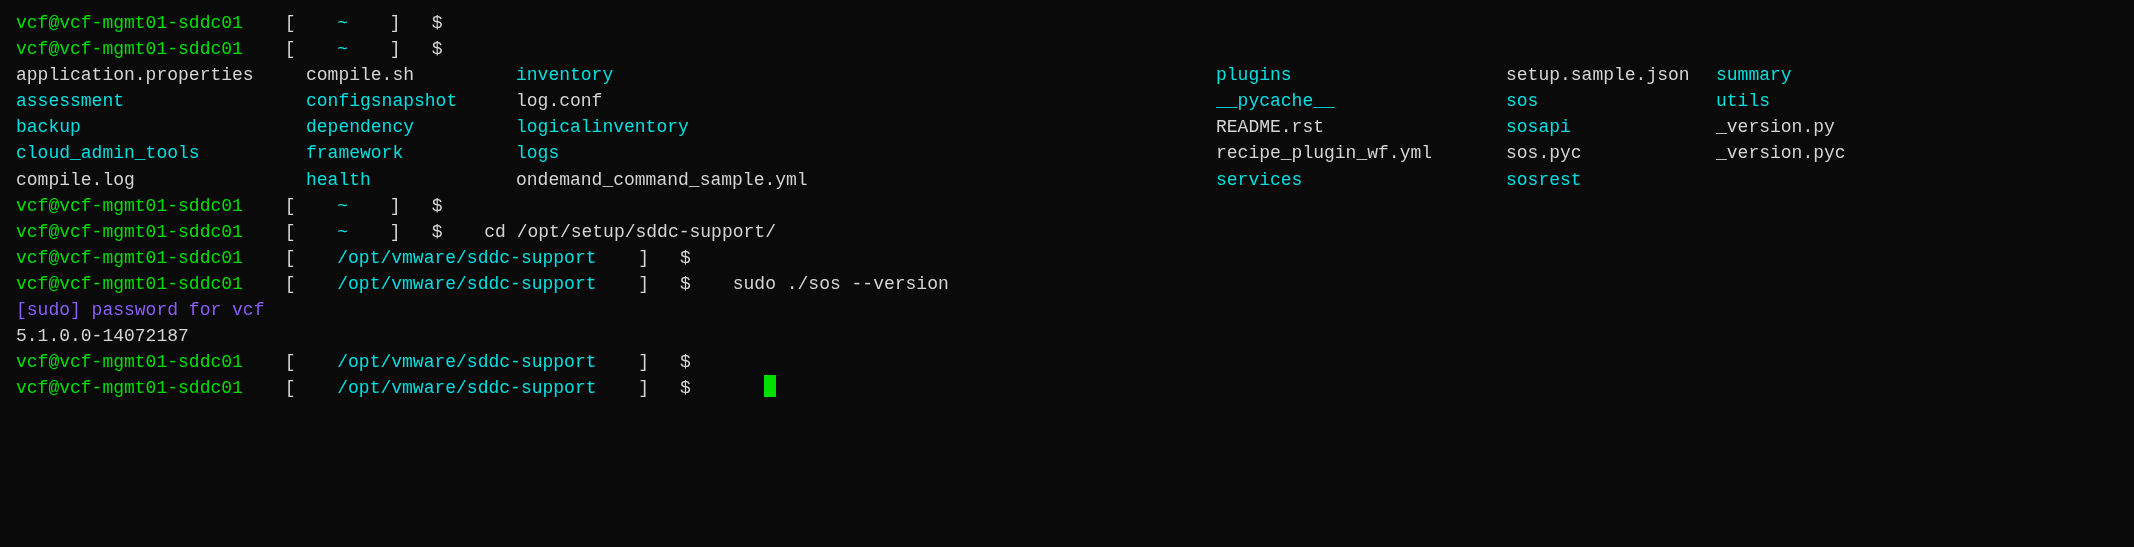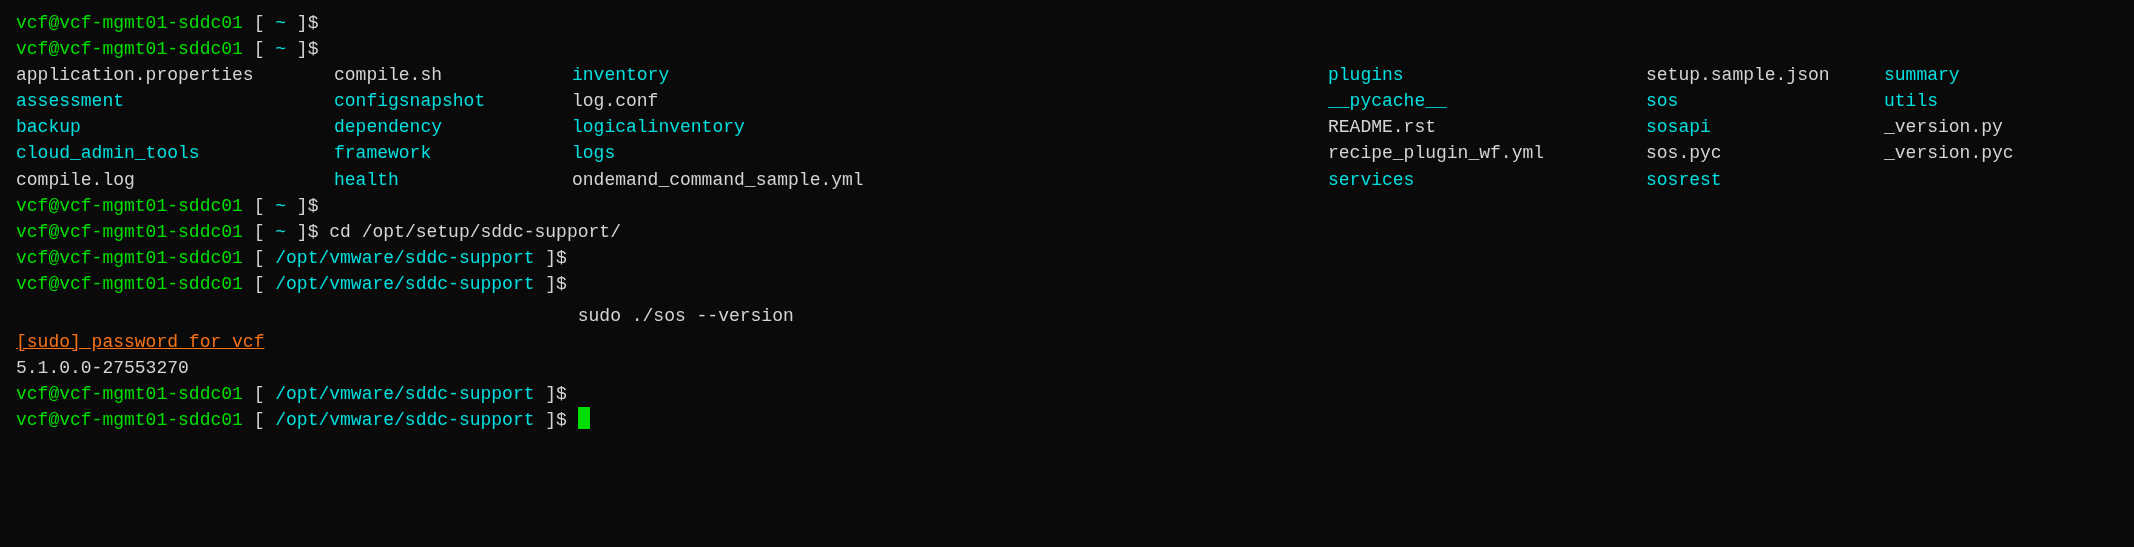--- a/index.html
+++ b/index.html
@@ -20,29 +20,29 @@
     }
 
     .terminal {
       width: 100%;
     }
 
     .line {
       display: flex;
       flex-wrap: nowrap;
       white-space: pre;
+      gap: 31px;
     }
 
     .ls-grid {
       display: grid;
       grid-template-columns: 290px 210px 260px 440px 290px 210px 210px;
       column-gap: 0px;
       white-space: pre;
       padding-left: 0;
-      gap: 28px;
     }
 
     .ls-cell {
       white-space: pre;
     }
 
     .cursor {
       display: inline-block;
       width: 12px;
       height: 1.2em;
@@ -57,18 +57,18 @@
 <div class="line"><span style="color: rgb(0, 224, 0);">vcf@vcf-mgmt01-sddc01</span><span style="color: rgb(212, 212, 212);"> [ </span><span style="color: rgb(0, 224, 224);">~</span><span style="color: rgb(212, 212, 212);"> ]</span><span style="color: rgb(212, 212, 212);">$</span></div>
     <div class="line"><span style="color: rgb(0, 224, 0);">vcf@vcf-mgmt01-sddc01</span><span style="color: rgb(212, 212, 212);"> [ </span><span style="color: rgb(0, 224, 224);">~</span><span style="color: rgb(212, 212, 212);"> ]</span><span style="color: rgb(212, 212, 212);">$</span></div>
     <div class="ls-grid"><span class="ls-cell" style="color: rgb(212, 212, 212); min-width: 290px;">application.properties</span><span class="ls-cell" style="color: rgb(212, 212, 212); min-width: 210px;">compile.sh</span><span class="ls-cell" style="color: rgb(0, 224, 224); min-width: 260px;">inventory</span><span class="ls-cell" style="color: rgb(212, 212, 212); min-width: 440px;"></span><span class="ls-cell" style="color: rgb(0, 224, 224); min-width: 290px;">plugins</span><span class="ls-cell" style="color: rgb(212, 212, 212); min-width: 210px;">setup.sample.json</span><span class="ls-cell" style="color: rgb(0, 224, 224); min-width: 210px;">summary</span></div>
     <div class="ls-grid"><span class="ls-cell" style="color: rgb(0, 224, 224); min-width: 290px;">assessment</span><span class="ls-cell" style="color: rgb(0, 224, 224); min-width: 210px;">configsnapshot</span><span class="ls-cell" style="color: rgb(212, 212, 212); min-width: 260px;">log.conf</span><span class="ls-cell" style="color: rgb(212, 212, 212); min-width: 440px;"></span><span class="ls-cell" style="color: rgb(0, 224, 224); min-width: 290px;">__pycache__</span><span class="ls-cell" style="color: rgb(0, 224, 224); min-width: 210px;">sos</span><span class="ls-cell" style="color: rgb(0, 224, 224); min-width: 210px;">utils</span></div>
     <div class="ls-grid"><span class="ls-cell" style="color: rgb(0, 224, 224); min-width: 290px;">backup</span><span class="ls-cell" style="color: rgb(0, 224, 224); min-width: 210px;">dependency</span><span class="ls-cell" style="color: rgb(0, 224, 224); min-width: 260px;">logicalinventory</span><span class="ls-cell" style="color: rgb(212, 212, 212); min-width: 440px;"></span><span class="ls-cell" style="color: rgb(212, 212, 212); min-width: 290px;">README.rst</span><span class="ls-cell" style="color: rgb(0, 224, 224); min-width: 210px;">sosapi</span><span class="ls-cell" style="color: rgb(212, 212, 212); min-width: 210px;">_version.py</span></div>
     <div class="ls-grid"><span class="ls-cell" style="color: rgb(0, 224, 224); min-width: 290px;">cloud_admin_tools</span><span class="ls-cell" style="color: rgb(0, 224, 224); min-width: 210px;">framework</span><span class="ls-cell" style="color: rgb(0, 224, 224); min-width: 260px;">logs</span><span class="ls-cell" style="color: rgb(212, 212, 212); min-width: 440px;"></span><span class="ls-cell" style="color: rgb(212, 212, 212); min-width: 290px;">recipe_plugin_wf.yml</span><span class="ls-cell" style="color: rgb(212, 212, 212); min-width: 210px;">sos.pyc</span><span class="ls-cell" style="color: rgb(212, 212, 212); min-width: 210px;">_version.pyc</span></div>
     <div class="ls-grid"><span class="ls-cell" style="color: rgb(212, 212, 212); min-width: 290px;">compile.log</span><span class="ls-cell" style="color: rgb(0, 224, 224); min-width: 210px;">health</span><span class="ls-cell" style="color: rgb(212, 212, 212); min-width: 260px;">ondemand_command_sample.yml</span><span class="ls-cell" style="color: rgb(212, 212, 212); min-width: 440px;"></span><span class="ls-cell" style="color: rgb(0, 224, 224); min-width: 290px;">services</span><span class="ls-cell" style="color: rgb(0, 224, 224); min-width: 210px;">sosrest</span><span class="ls-cell" style="color: rgb(212, 212, 212); min-width: 210px;"></span></div>
     <div class="line"><span style="color: rgb(0, 224, 0);">vcf@vcf-mgmt01-sddc01</span><span style="color: rgb(212, 212, 212);"> [ </span><span style="color: rgb(0, 224, 224);">~</span><span style="color: rgb(212, 212, 212);"> ]</span><span style="color: rgb(212, 212, 212);">$</span></div>
     <div class="line"><span style="color: rgb(0, 224, 0);">vcf@vcf-mgmt01-sddc01</span><span style="color: rgb(212, 212, 212);"> [ </span><span style="color: rgb(0, 224, 224);">~</span><span style="color: rgb(212, 212, 212);"> ]</span><span style="color: rgb(212, 212, 212);">$</span><span style="color: rgb(212, 212, 212);"> cd /opt/setup/sddc-support/</span></div>
     <div class="line"><span style="color: rgb(0, 224, 0);">vcf@vcf-mgmt01-sddc01</span><span style="color: rgb(212, 212, 212);"> [ </span><span style="color: rgb(0, 224, 224);">/opt/vmware/sddc-support</span><span style="color: rgb(212, 212, 212);"> ]</span><span style="color: rgb(212, 212, 212);">$</span></div>
-    <div class="line"><span style="color: rgb(0, 224, 0);">vcf@vcf-mgmt01-sddc01</span><span style="color: rgb(212, 212, 212);"> [ </span><span style="color: rgb(0, 224, 224);">/opt/vmware/sddc-support</span><span style="color: rgb(212, 212, 212);"> ]</span><span style="color: rgb(212, 212, 212);">$</span><span style="color: rgb(212, 212, 212); margin-top: 32px;"> sudo ./sos --version</span></div>
-    <div class="line"><span style="color: #f97316; text-decoration: underline;">[sudo] password for vcf</span></div>
-    <div class="line"><span style="color: rgb(212, 212, 212);">5.1.0.0-27553270</span></div>
+    <div class="line"><span style="color: rgb(0, 224, 0);">vcf@vcf-mgmt01-sddc01</span><span style="color: rgb(212, 212, 212);"> [ </span><span style="color: rgb(0, 224, 224);">/opt/vmware/sddc-support</span><span style="color: rgb(212, 212, 212);"> ]</span><span style="color: rgb(212, 212, 212);">$</span><span style="color: rgb(212, 212, 212);"> sudo ./sos --version</span></div>
+    <div class="line"><span style="color: #8b5cf6;">[sudo] password for vcf</span></div>
+    <div class="line"><span style="color: rgb(212, 212, 212);">5.1.0.0-14072187</span></div>
     <div class="line"><span style="color: rgb(0, 224, 0);">vcf@vcf-mgmt01-sddc01</span><span style="color: rgb(212, 212, 212);"> [ </span><span style="color: rgb(0, 224, 224);">/opt/vmware/sddc-support</span><span style="color: rgb(212, 212, 212);"> ]</span><span style="color: rgb(212, 212, 212);">$</span></div>
     <div class="line"><span style="color: rgb(0, 224, 0);">vcf@vcf-mgmt01-sddc01</span><span style="color: rgb(212, 212, 212);"> [ </span><span style="color: rgb(0, 224, 224);">/opt/vmware/sddc-support</span><span style="color: rgb(212, 212, 212);"> ]</span><span style="color: rgb(212, 212, 212);">$</span><span style="color: rgb(212, 212, 212);"> </span><span class="cursor"></span></div>
   </div>
 
 </body></html>

